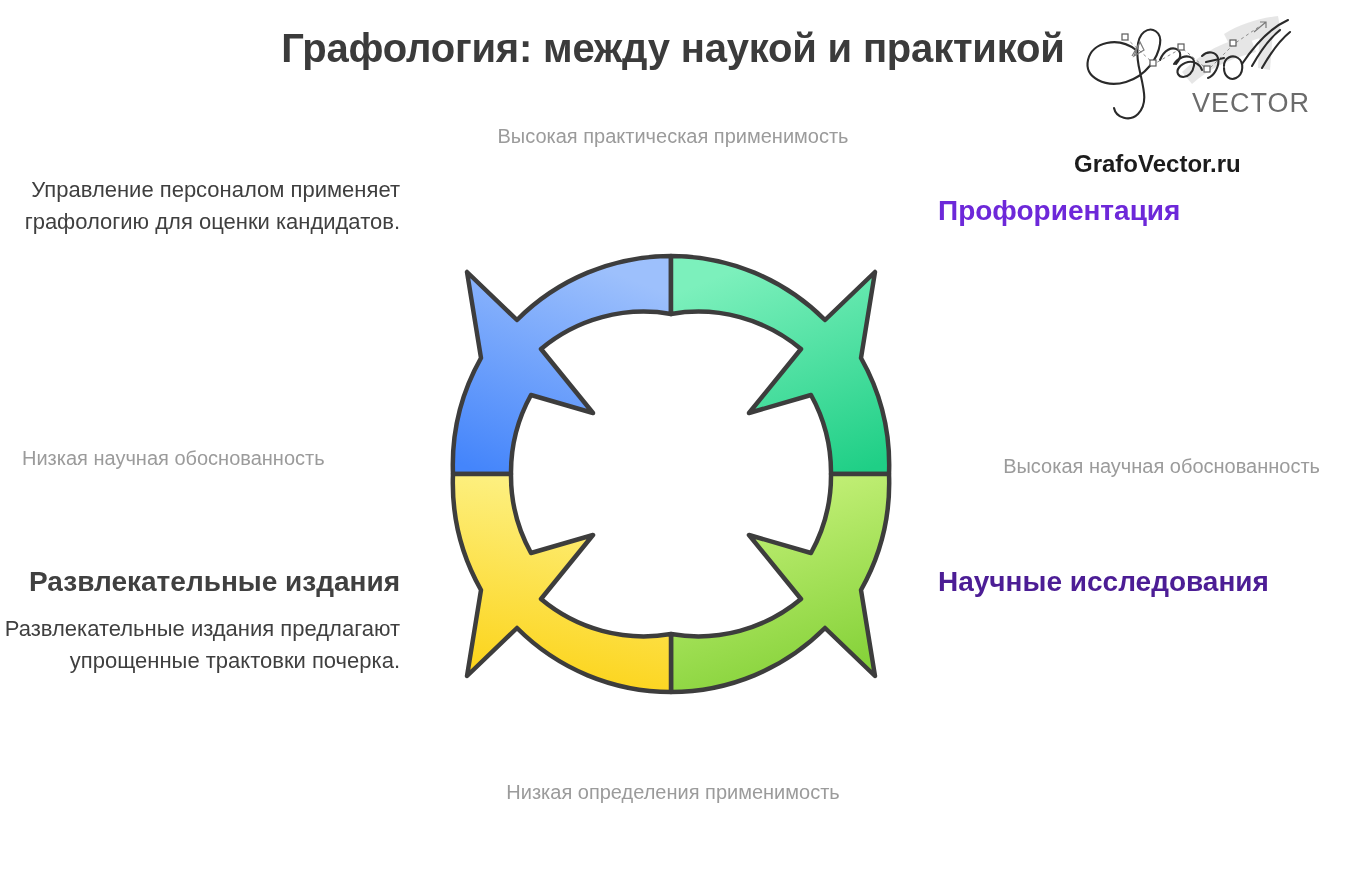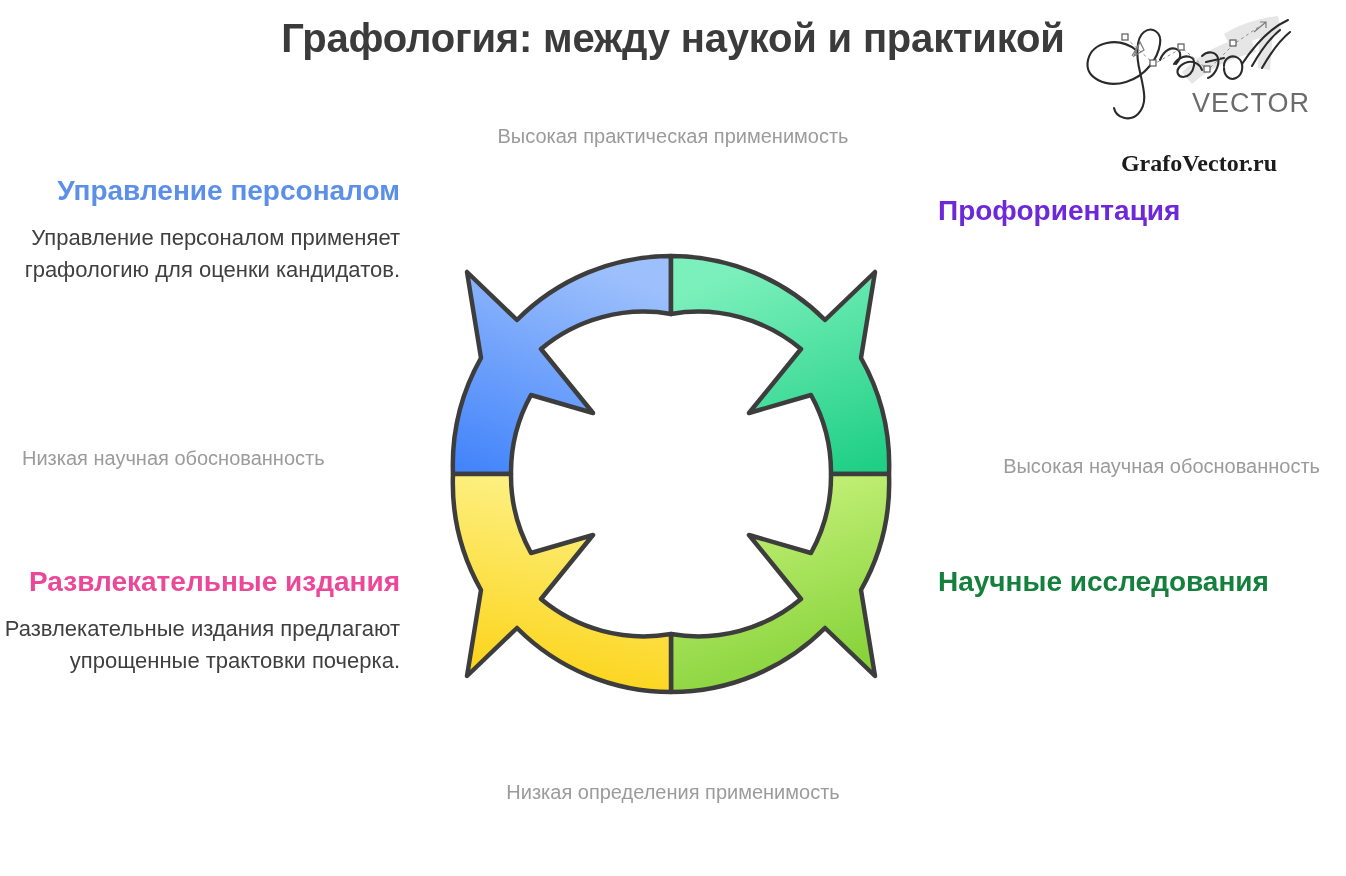--- a/index.html
+++ b/index.html
@@ -11,21 +11,21 @@
     height: 876px;
     background: #ffffff;
     font-family: "Liberation Sans", sans-serif;
     overflow: hidden;
     position: relative;
   }
 
   
   #page-title {
     position: absolute;
-    top: 16px;
+    top: 26px;
     left: 0;
     width: 1346px;
     text-align: center;
     font-size: 40px;
     font-weight: bold;
     color: #3b3b3b;
     letter-spacing: -0.2px;
   }
 
   
@@ -41,25 +41,23 @@
     top: 0;
     left: 0;
     width: 250px;
     height: 120px;
   }
   #brand-logo .logo-url {
     position: absolute;
     top: 142px;
     left: 0;
     width: 250px;
-    text-align: center;
     font-size: 24px;
     font-weight: bold;
     color: #1c1c1c;
-    font-family: Liberation Serif, serif;
   }
 
   
   .axis-caption {
     position: absolute;
     color: #9b9b9b;
     font-size: 20px;
     line-height: 32px;
   }
   #caption-top {
@@ -118,28 +116,28 @@
     left: 938px;
     text-align: left;
   }
   #quadrant-career .q-heading { color: #6d28d9; }
 
   #quadrant-entertainment {
     top: 565px;
     left: 0px;
     text-align: right;
   }
-  #quadrant-entertainment .q-heading { color: #ec4899; }
+  #quadrant-entertainment .q-heading { color: #404040; }
 
   #quadrant-science {
     top: 565px;
     left: 938px;
     text-align: left;
   }
-  #quadrant-science .q-heading { color: #15803d; }
+  #quadrant-science .q-heading { color: #4c1d95; }
 
   
   #cycle-diagram {
     position: absolute;
     top: 238px;
     left: 438px;
     width: 466px;
     height: 472px;
   }
 </style>
@@ -195,21 +193,20 @@
 
 <div class="axis-caption" id="caption-top">Высокая практическая применимость</div>
 
 <div class="axis-caption" id="caption-bottom">Низкая определения применимость</div>
 
 <div class="axis-caption" id="caption-left">Низкая научная обоснованность</div>
 
 <div class="axis-caption" id="caption-right">Высокая научная обоснованность</div>
 
 <div class="quadrant" id="quadrant-hr">
-  <p class="q-heading">Управление персоналом</p>
   <p class="q-body">Управление персоналом применяет графологию для оценки кандидатов.</p>
 </div>
 
 <div class="quadrant" id="quadrant-career">
   <p class="q-heading">Профориентация</p>
 </div>
 
 <div class="quadrant" id="quadrant-entertainment">
   <p class="q-heading">Развлекательные издания</p>
   <p class="q-body">Развлекательные издания предлагают упрощенные трактовки почерка.</p>

